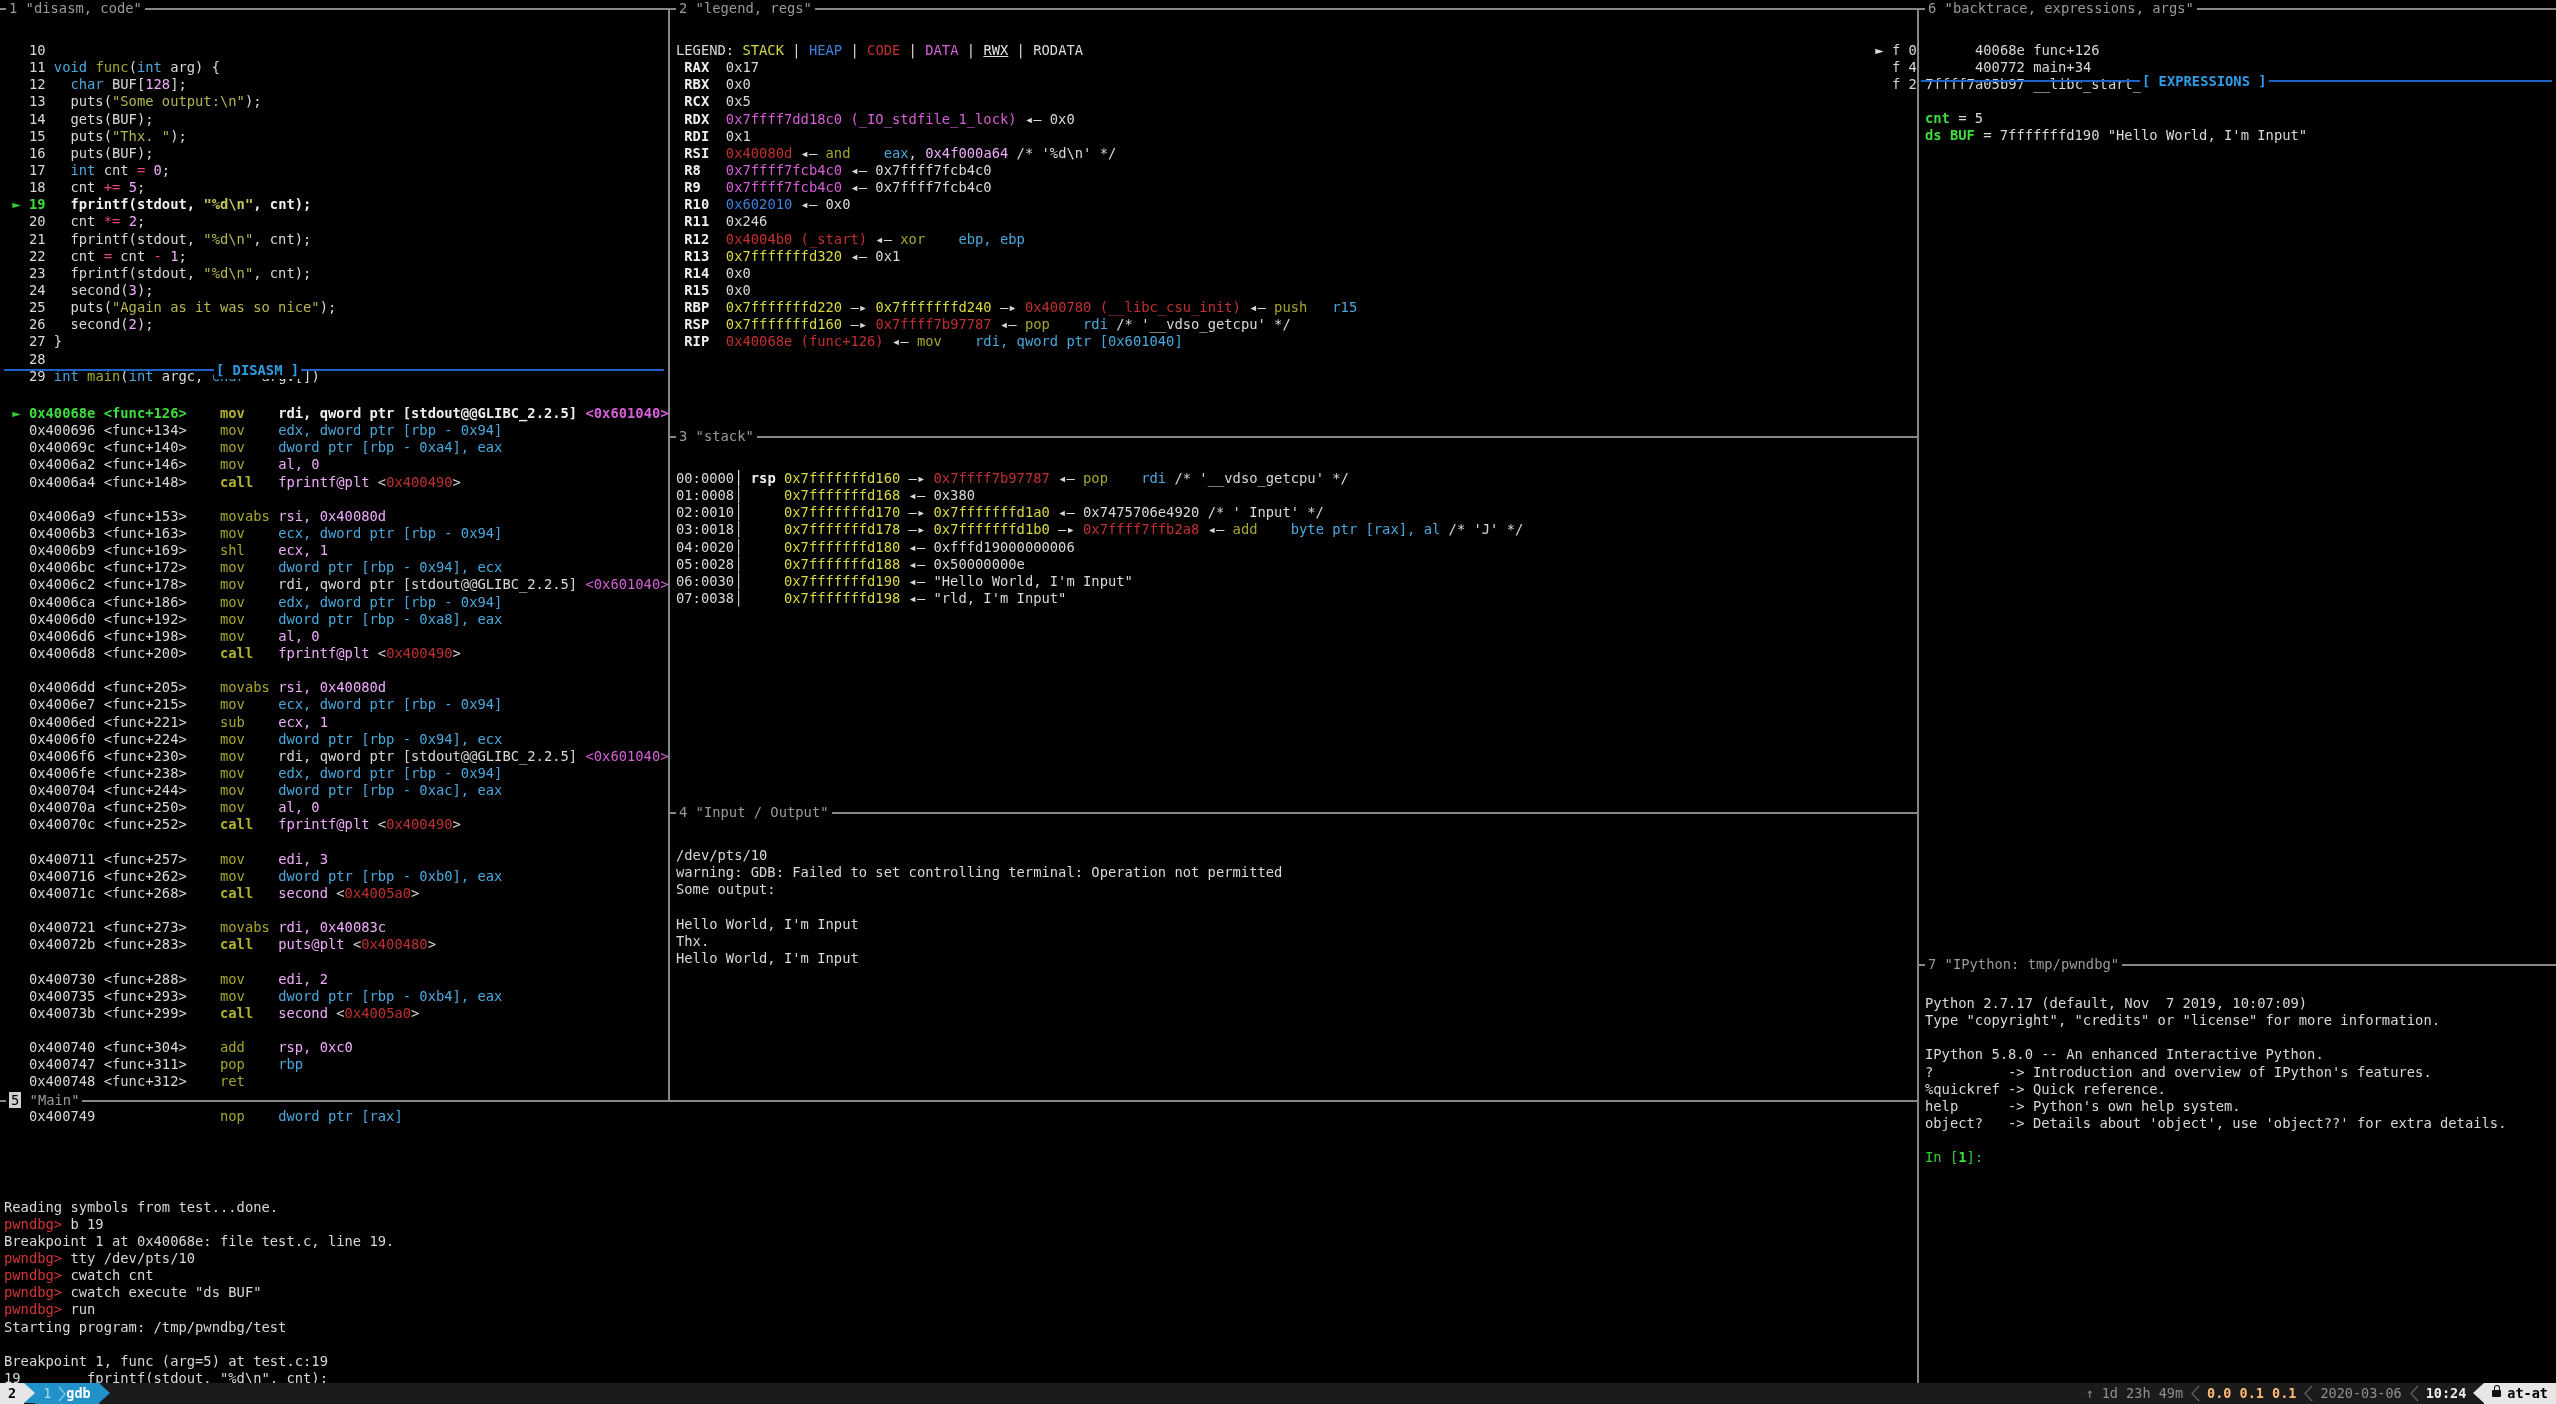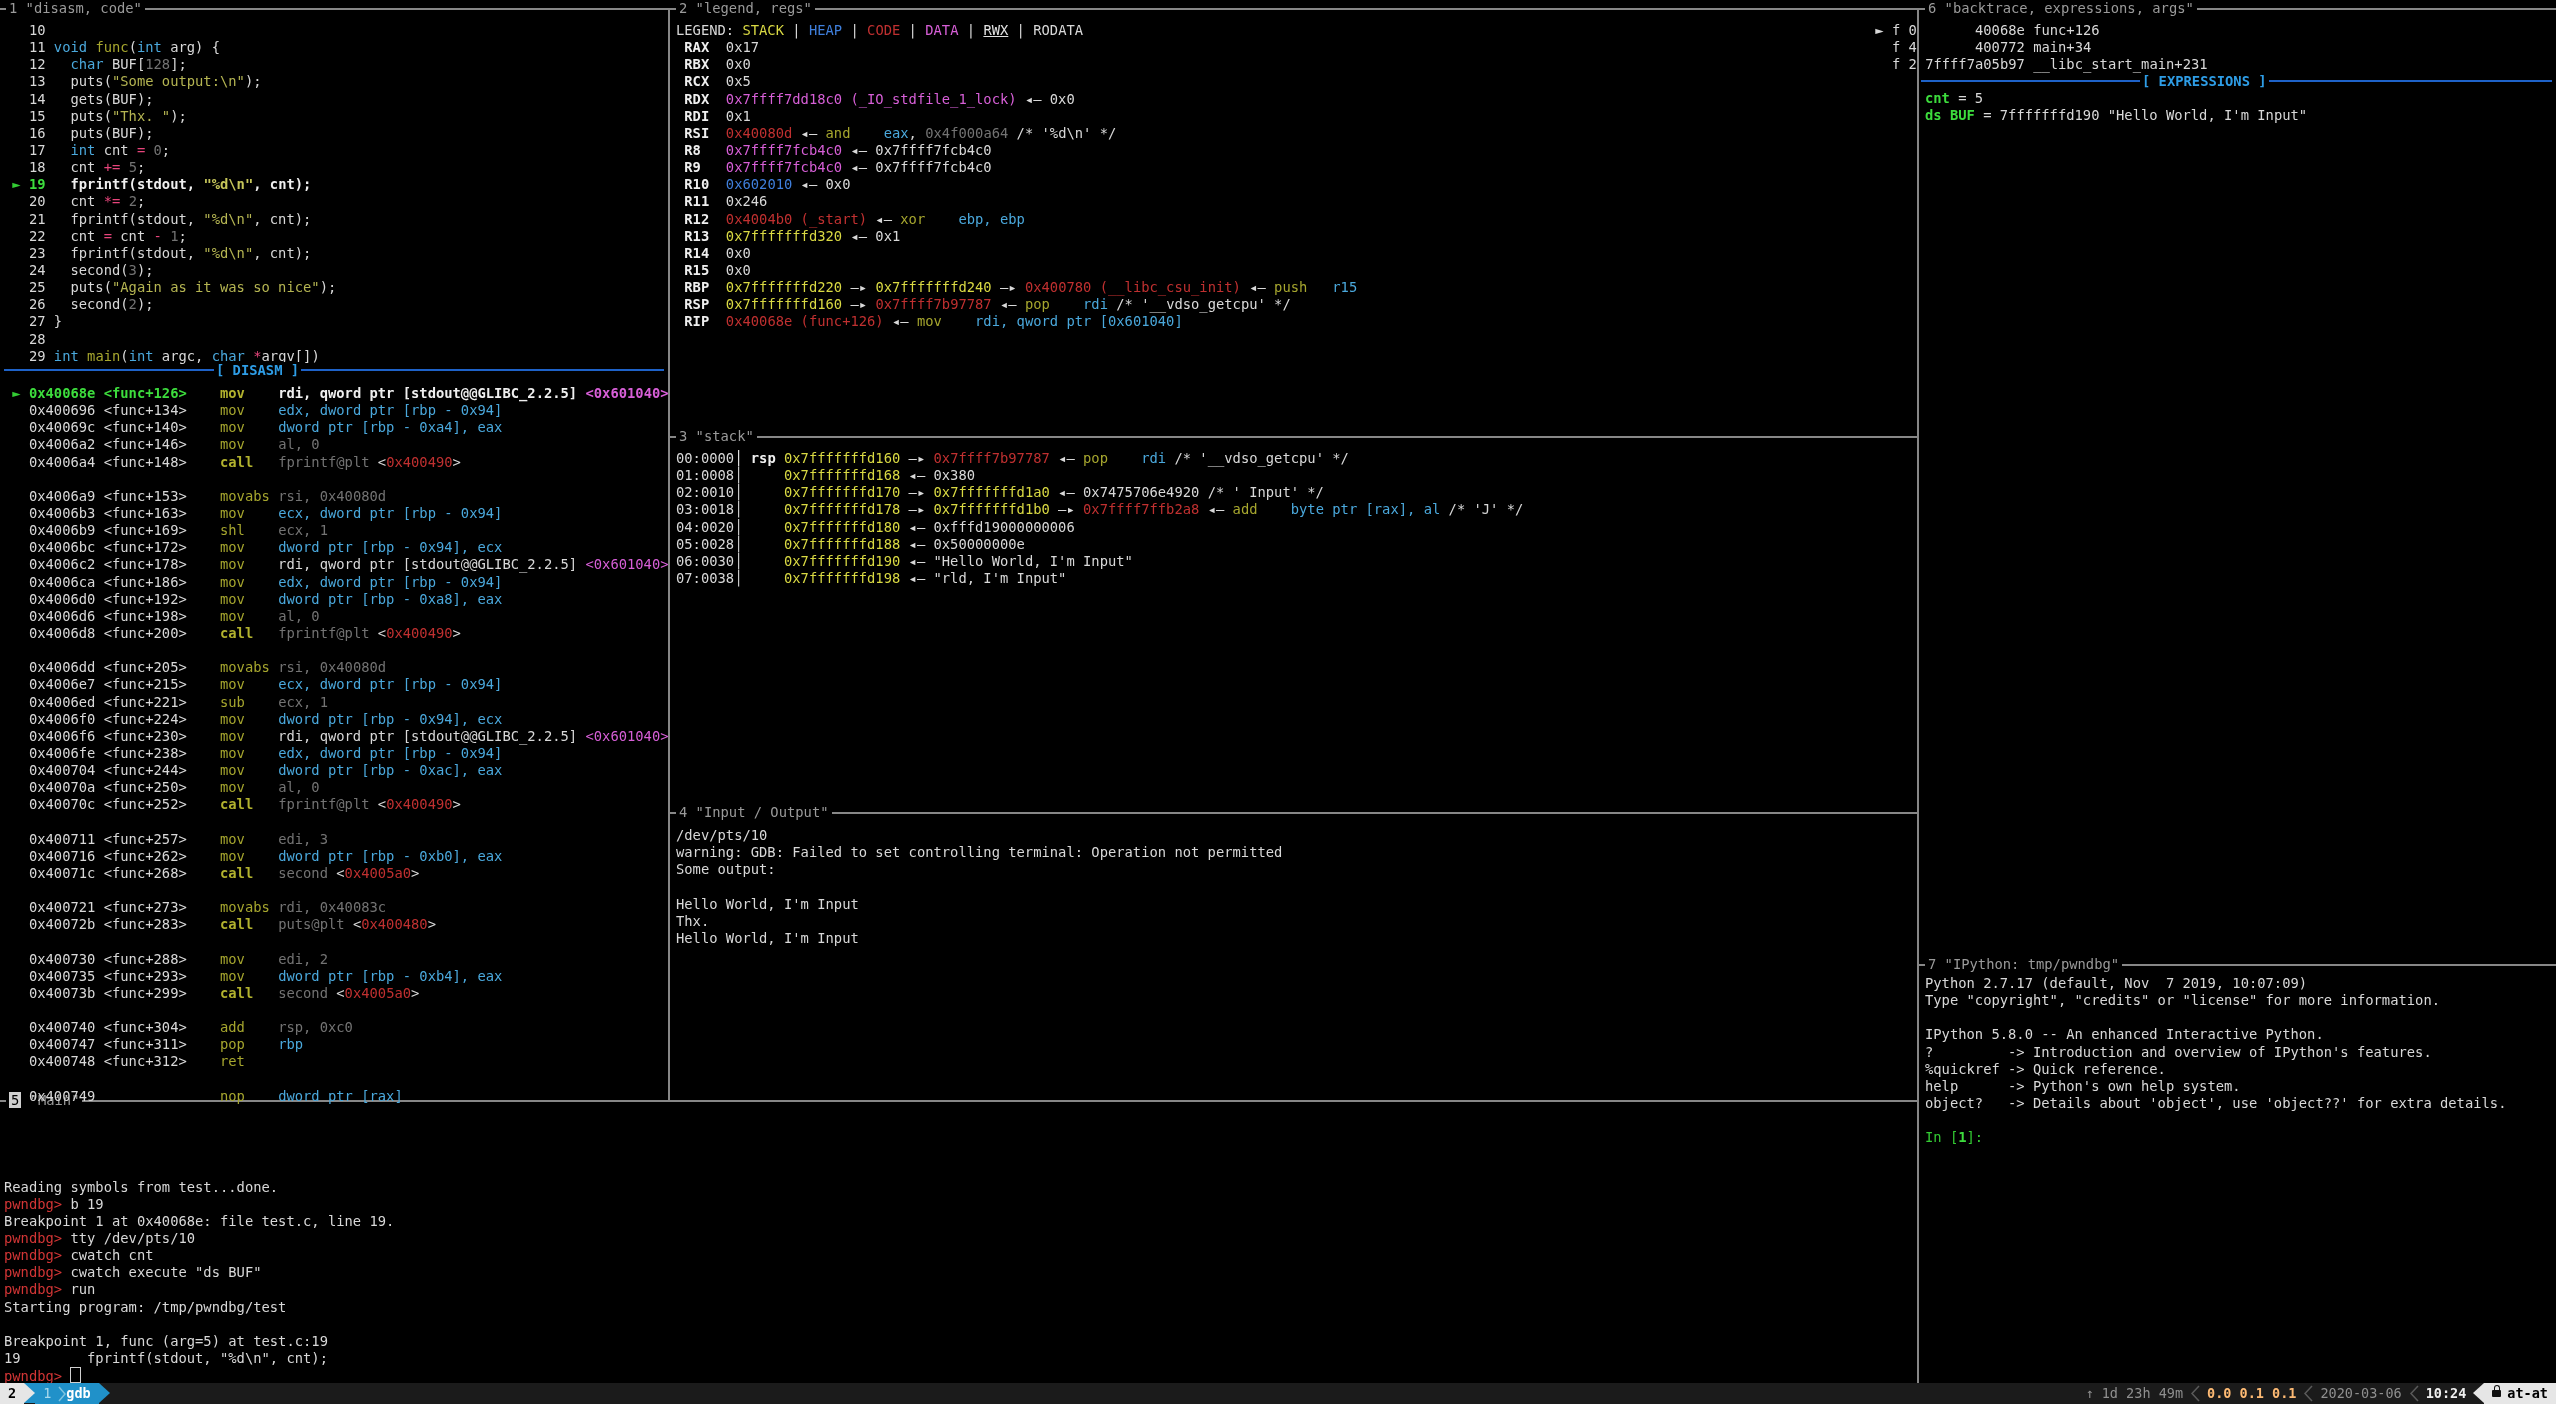--- a/index.html
+++ b/index.html
@@ -1,28 +1,28 @@
 <!DOCTYPE html>
 <html><head>
 <meta charset="utf-8">
 <style>
   html,body{margin:0;padding:0;background:#000;}
   .screen{position:relative;width:2556px;height:1404px;background:#000;overflow:hidden;
           font-family:"DejaVu Sans Mono",monospace;font-size:13.8px;line-height:17.15px;color:#d8d8d8;}
-  .pane{position:absolute;white-space:pre;}
+  .pane{position:absolute;white-space:pre;margin-top:20px;}
   .tl{height:17.15px;white-space:pre;}
   
   .w{color:#d8d8d8}.wb{color:#efefef;font-weight:bold}
   .gy{color:#9a9a9a}
   .yl{color:#d9d943}
   .rd{color:#c03030}.rdb{color:#d23535;font-weight:normal}
   .mg{color:#d75fd7}.mgb{color:#d75fd7;font-weight:bold}
   .bl{color:#3f7fdc}
   .cy{color:#4aa8dc}
-  .pu{color:#737373}
+  .pu{color:#f0abfc}
   .ol{color:#a6a62e}.olb{color:#b2b22e;font-weight:bold}
   .gr{color:#33cc33}.grb{color:#3ddd3d;font-weight:bold}
   .str{color:#b5b552}.sb{color:#c6c65a;font-weight:bold}
   .op{color:#e8457c}
   .un{color:#e2e2e2;text-decoration:underline}
   .rev{background:#d0d0d0;color:#000;padding:0 2px}
   .cur{display:inline-block;width:9px;height:14px;border:1.5px solid #d0d0d0;vertical-align:-2px}
   
   .hline,.vline{position:absolute;background:#878787;}
   .hline{height:2px}.vline{width:2px}

